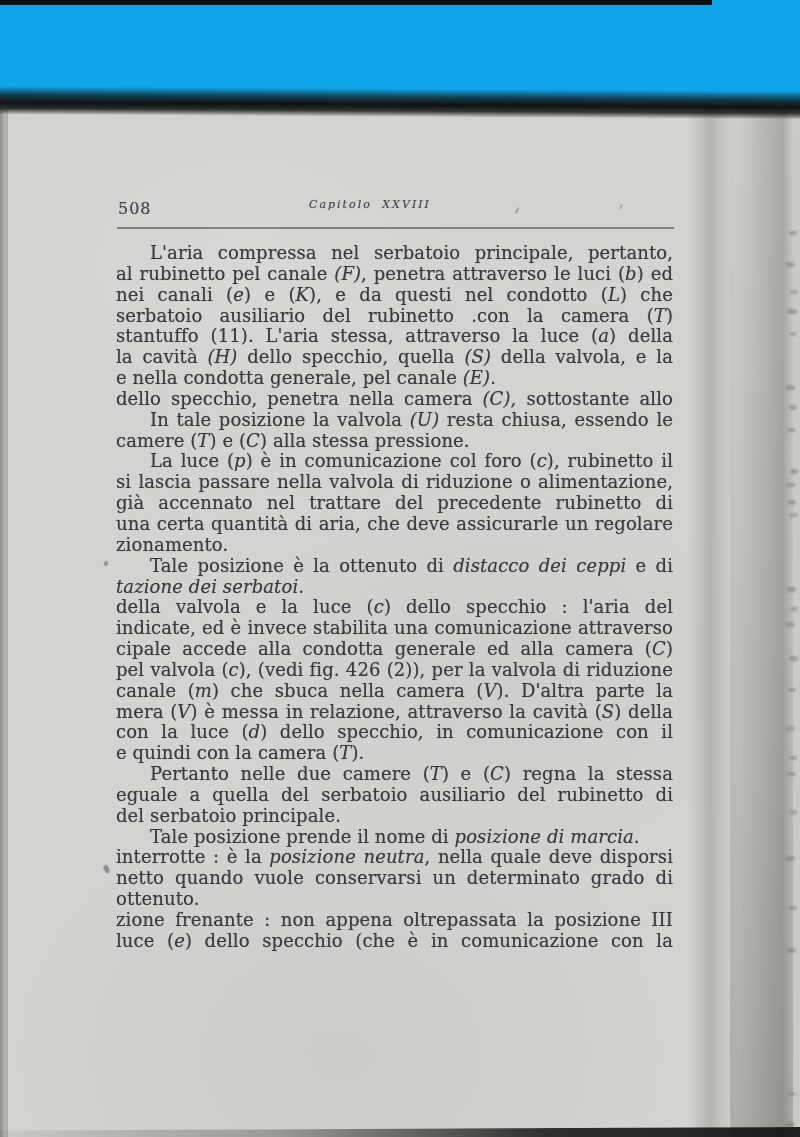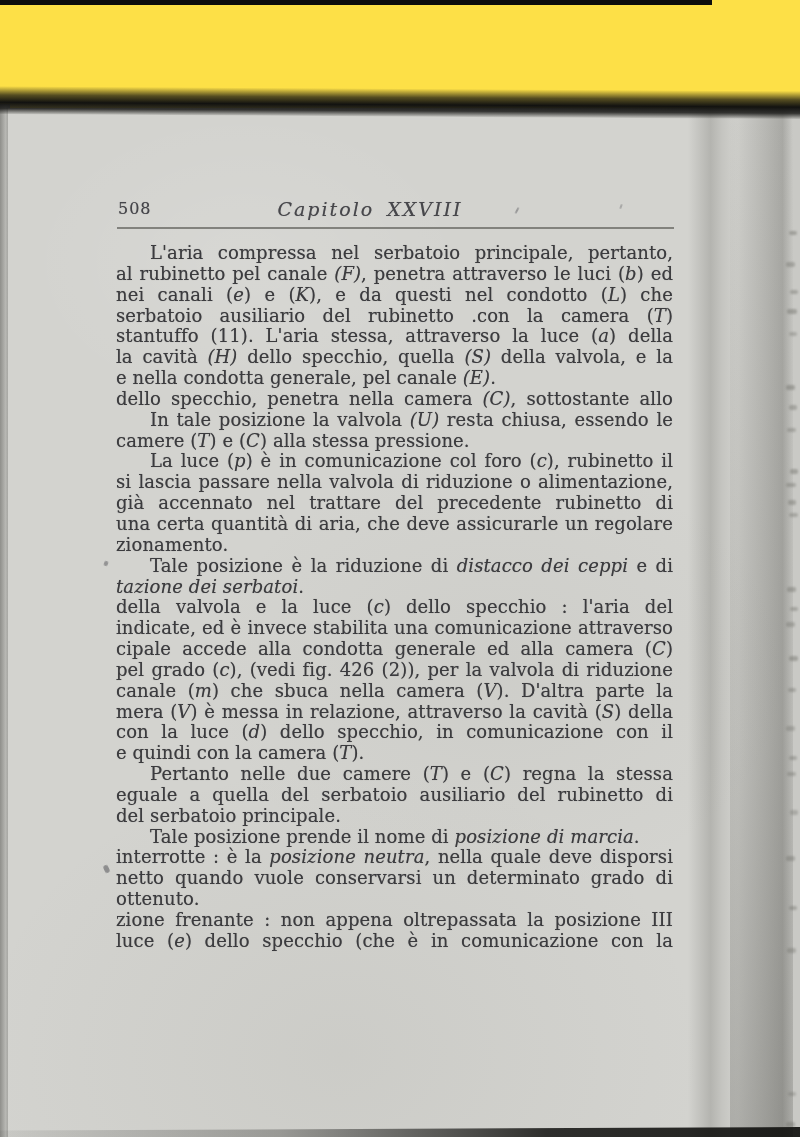--- a/index.html
+++ b/index.html
@@ -1,18 +1,18 @@
 <!DOCTYPE html>
 <html><head>
 <meta charset="utf-8">
 <style>
   html,body{margin:0;padding:0;background:#333;}
   .scan{
     position:relative;width:800px;height:1137px;overflow:hidden;
-    background:#fde047;
+    background:#0ea5e9;
     font-family:"DejaVu Serif","Liberation Serif",serif;
   }
   
   .top-strip{position:absolute;left:0;top:0;width:712px;height:5px;background:#0d0d0d;}
   .cover-shadow{
     position:absolute;left:-4px;top:86px;width:810px;height:28px;
     background:linear-gradient(180deg, rgba(25,25,23,0) 0%, rgba(20,20,18,0.72) 32%, #121210 58%, rgba(30,30,28,0.88) 80%, rgba(95,95,90,0.15) 100%);
     transform:rotate(0.35deg);transform-origin:0 50%;
   }
   .page-stack-edge{position:absolute;left:0;top:104px;width:10px;height:1033px;
@@ -36,21 +36,21 @@
   .bottom-edge{position:absolute;left:-4px;top:1127px;width:810px;height:10px;
     background:linear-gradient(90deg, rgba(30,30,28,0.05) 0%, rgba(30,30,28,0.30) 35%, rgba(18,18,16,0.85) 68%, rgba(18,18,16,0.92) 100%);
     transform:rotate(-0.25deg);transform-origin:100% 50%;}
   
   .pagenum{
     position:absolute;left:118px;top:199px;font-size:16px;color:#45454a;
     letter-spacing:1px;text-shadow:0 0 0.7px rgba(60,60,64,0.5);
   }
   .chapter{
     position:absolute;left:240px;top:198px;width:260px;text-align:center;
-    font-style:italic;font-size:19px;letter-spacing:2px;word-spacing:5px;color:#47474b;
+    font-style:italic;font-size:11px;letter-spacing:2px;word-spacing:5px;color:#47474b;
     text-shadow:0 0 0.7px rgba(60,60,64,0.5);
   }
   .rule{position:absolute;left:117px;top:227px;width:557px;height:2px;background:#73736f;opacity:0.85;}
   
   .body{
     position:absolute;left:116px;top:243px;width:557px;
     font-size:18px;line-height:20.85px;color:#3b3b3e;
     letter-spacing:0.1px;
     text-shadow:0 0 0.7px rgba(59,59,62,0.55);
   }
@@ -89,26 +89,26 @@
       <div class="line"><span>la cavità </span><i>(H)</i><span> dello specchio, quella </span><i>(S)</i><span> della valvola, e la luce </span><i>(V)</i></div>
       <div class="line last"><span>e nella condotta generale, pel canale </span><i>(E)</i><span>.</span></div>
       <div class="line"><span>dello specchio, penetra nella camera </span><i>(C)</i><span>, sottostante allo stantuffo</span></div>
       <div class="line first"><span>In tale posizione la valvola </span><i>(U)</i><span> resta chiusa, essendo le due</span></div>
       <div class="line last"><span>camere (</span><i>T</i><span>) e (</span><i>C</i><span>) alla stessa pressione.</span></div>
       <div class="line first"><span>La luce (</span><i>p</i><span>) è in comunicazione col foro (</span><i>c</i><span>), rubinetto il quale</span></div>
       <div class="line"><span>si lascia passare nella valvola di riduzione o alimentazione, cui si è</span></div>
       <div class="line"><span>già accennato nel trattare del precedente rubinetto di comando,</span></div>
       <div class="line"><span>una certa quantità di aria, che deve assicurarle un regolare fun-</span></div>
       <div class="line last"><span>zionamento.</span></div>
-      <div class="line first"><span>Tale posizione è la riduzione di </span><i>distacco dei ceppi</i><span> e di </span><i>alimen-</i></div>
+      <div class="line first"><span>Tale posizione è la ottenuto di </span><i>distacco dei ceppi</i><span> e di </span><i>alimen-</i></div>
       <div class="line last"><i>tazione dei serbatoi</i><span>.</span></div>
       <div class="line"><span>della valvola e la luce (</span><i>c</i><span>) dello specchio : l'aria del serbatoio prin-</span></div>
       <div class="line"><span>indicate, ed è invece stabilita una comunicazione attraverso la luce (</span><i>b</i><span>)</span></div>
       <div class="line"><span>cipale accede alla condotta generale ed alla camera (</span><i>C</i><span>) passando</span></div>
-      <div class="line"><span>pel grado (</span><i>c</i><span>), (vedi fig. 426 (2)), per la valvola di riduzione e pel</span></div>
+      <div class="line"><span>pel valvola (</span><i>c</i><span>), (vedi fig. 426 (2)), per la valvola di riduzione e pel</span></div>
       <div class="line"><span>canale (</span><i>m</i><span>) che sbuca nella camera (</span><i>V</i><span>). D'altra parte la stessa ca-</span></div>
       <div class="line"><span>mera (</span><i>V</i><span>) è messa in relazione, attraverso la cavità (</span><i>S</i><span>) della valvola,</span></div>
       <div class="line"><span>con la luce (</span><i>d</i><span>) dello specchio, in comunicazione con il condotto (</span><i>L</i><span>),</span></div>
       <div class="line last"><span>e quindi con la camera (</span><i>T</i><span>).</span></div>
       <div class="line first"><span>Pertanto nelle due camere (</span><i>T</i><span>) e (</span><i>C</i><span>) regna la stessa pressione,</span></div>
       <div class="line"><span>eguale a quella del serbatoio ausiliario del rubinetto di comando e</span></div>
       <div class="line last"><span>del serbatoio principale.</span></div>
       <div class="line first last"><span>Tale posizione prende il nome di </span><i>posizione di marcia</i><span>.</span></div>
       <div class="line"><span>interrotte : è la </span><i>posizione neutra</i><span>, nella quale deve disporsi il rubi-</span></div>
       <div class="line"><span>netto quando vuole conservarsi un determinato grado di frenatura</span></div>

